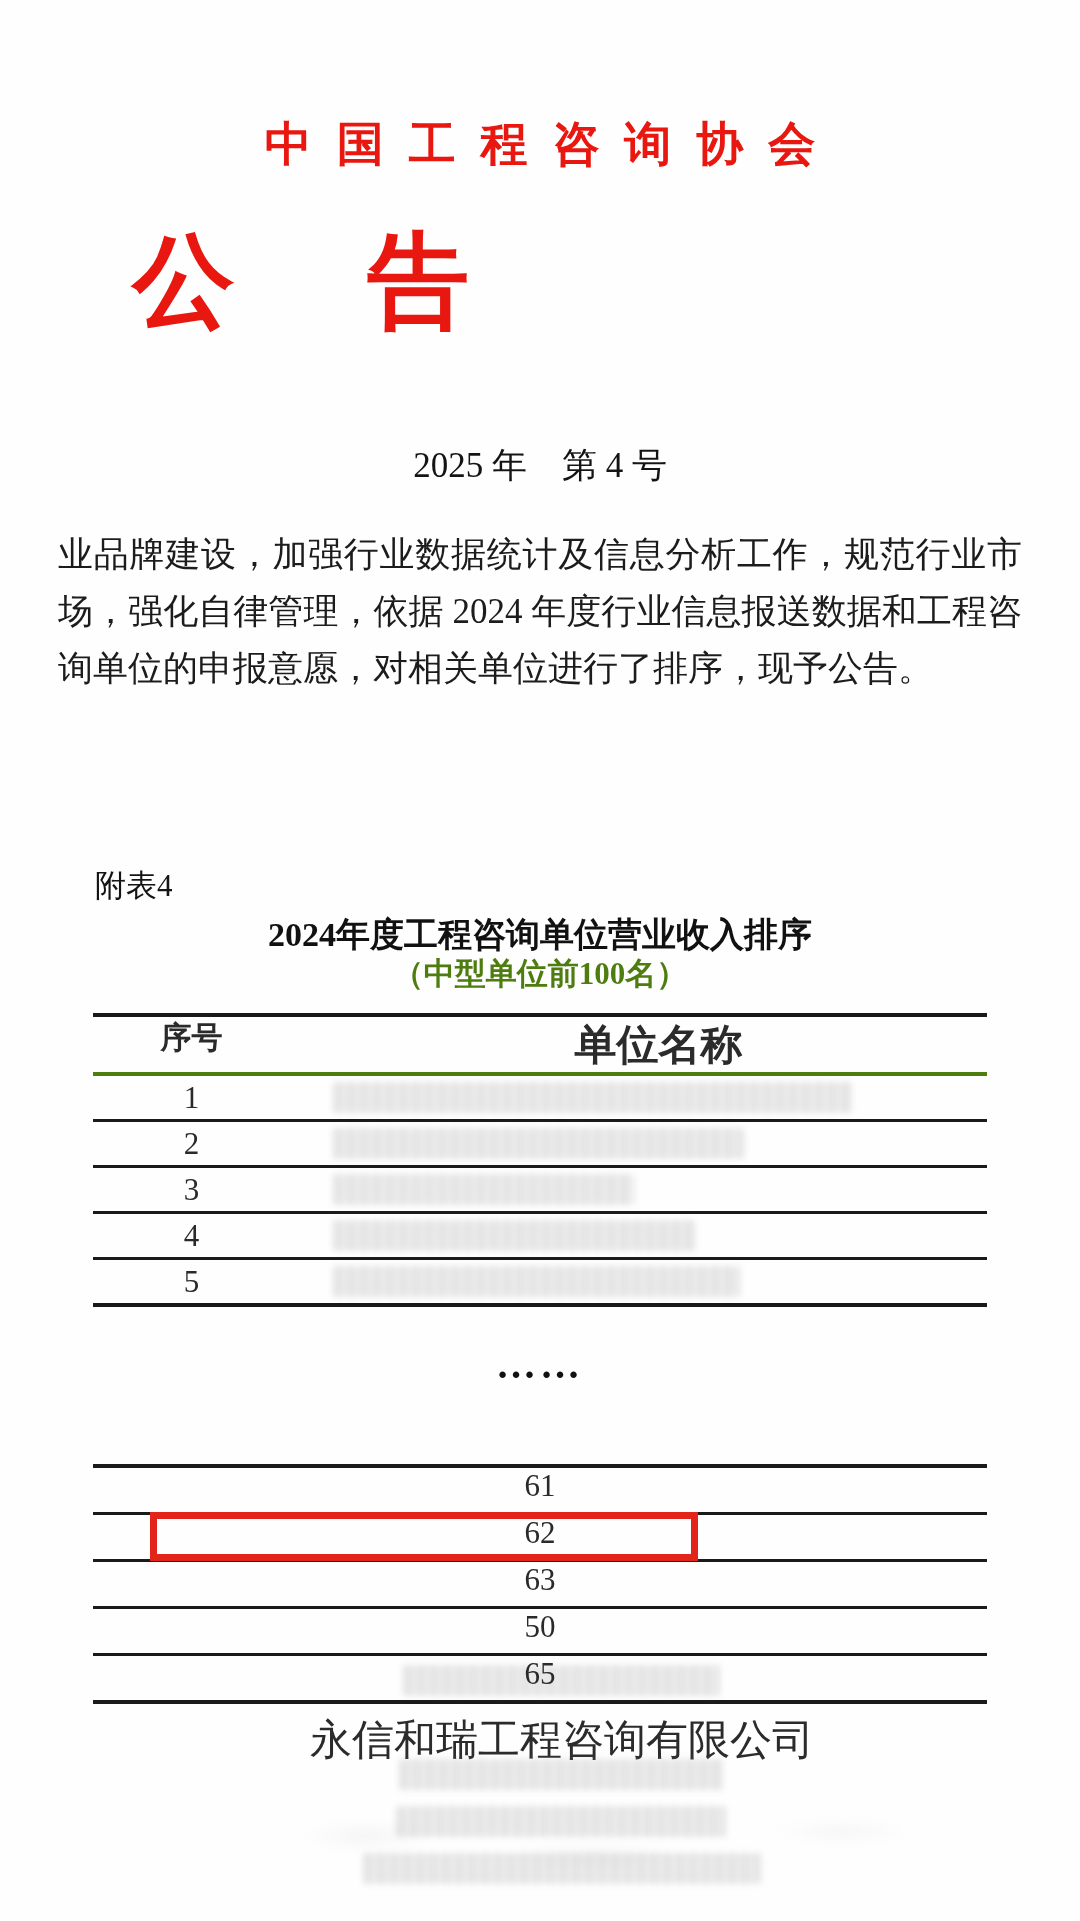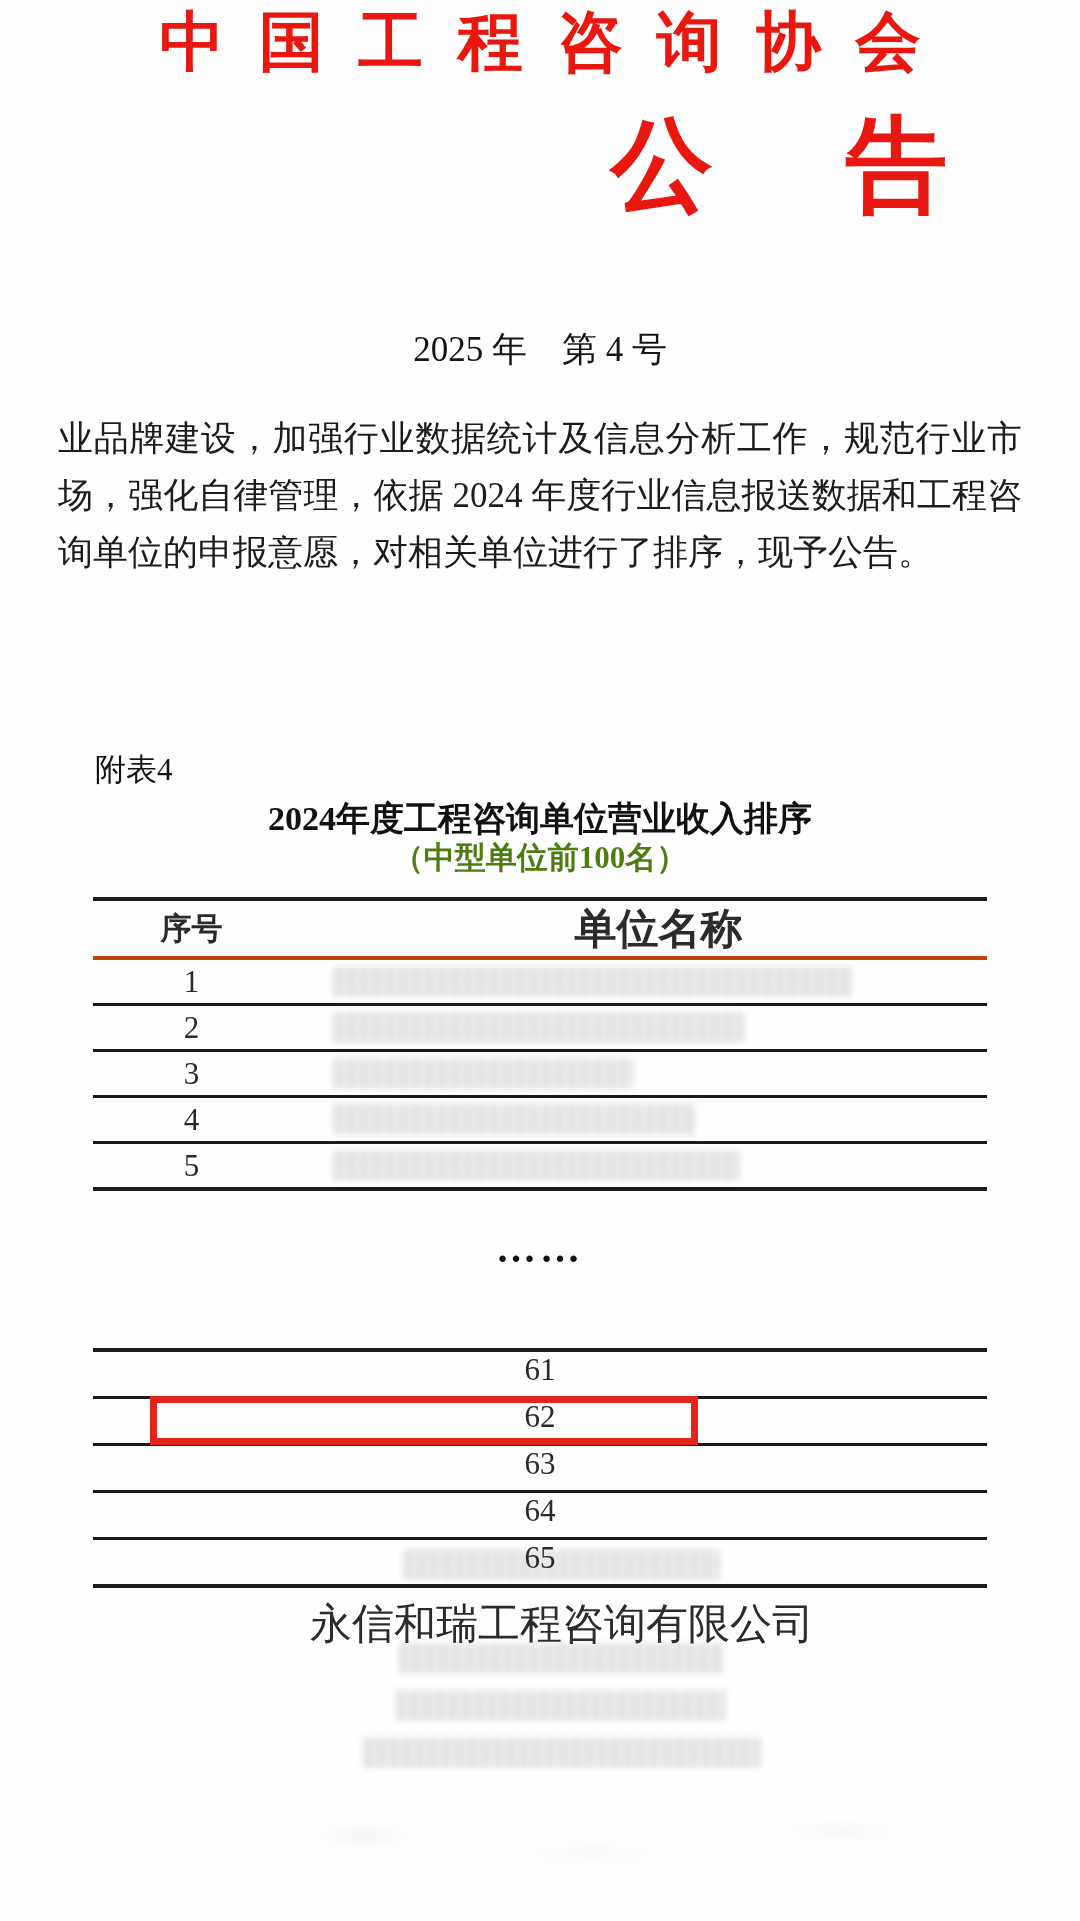--- a/index.html
+++ b/index.html
@@ -5,30 +5,31 @@
   html,body{margin:0;padding:0;}
   body{
     width:1080px;height:1921px;
     background:#fefefe;
     font-family:"Liberation Serif","DejaVu Serif",serif;
     color:#1f1f1f;
     overflow:hidden;
     position:relative;
   }
   .org-title{
-    text-align:center;
-    font-size:65px;line-height:84px;
+    margin-top:102px;
+    text-align:center;
+    font-size:47px;line-height:84px;
     font-weight:bold;
     color:#e8170f;
     letter-spacing:.53em;text-indent:.53em;
     white-space:nowrap;
   }
   .doc-title{
-    margin-top:26px;
-    text-align:right;
+    margin-top:40px;
+    text-align:left;
     font-size:102px;line-height:112px;
     font-weight:bold;
     color:#e8170f;
     letter-spacing:1.3em;text-indent:1.3em;
     white-space:nowrap;
   }
   .issue-line{
     margin-top:108px;
     text-align:center;
     font-size:35px;line-height:40px;
@@ -57,23 +58,23 @@
     font-weight:bold;font-size:31px;line-height:38px;color:#4d7c0f;
   }
   .tbl{
     margin:0 93px;
     border-top:4px solid #1a1a1a;
     border-bottom:4px solid #1a1a1a;
   }
   .tbl.seg1{margin-top:20px;}
   .tbl.seg2{margin-top:77px;}
   .hrow{
-    display:flex;align-items:center;
+    display:flex;
     height:55px;
-    border-bottom:4px solid #c2410c;
+    border-bottom:4px solid #4d7c0f;
     font-weight:bold;font-size:32px;color:#111;
   }
   .trow{
     display:flex;align-items:center;
     height:43px;
     border-bottom:3px solid #1a1a1a;
     position:relative;
   }
   .tbl.seg2 .trow{height:44px;flex-direction:column;}
   .trow:last-child{border-bottom:none;}
@@ -190,21 +191,21 @@
       <span>永信和瑞工程咨询有限公司</span>
     </div>
   </div>
   <div class="trow">
     <div class="cell rank">63</div>
     <div class="cell name">
       <div class="blur" style="width:325px"></div>
     </div>
   </div>
   <div class="trow">
-    <div class="cell rank">64</div>
+    <div class="cell rank">50</div>
     <div class="cell name">
       <div class="blur" style="width:330px"></div>
     </div>
   </div>
   <div class="trow">
     <div class="cell rank">65</div>
     <div class="cell name">
       <div class="blur" style="width:397px"></div>
     </div>
   </div>

